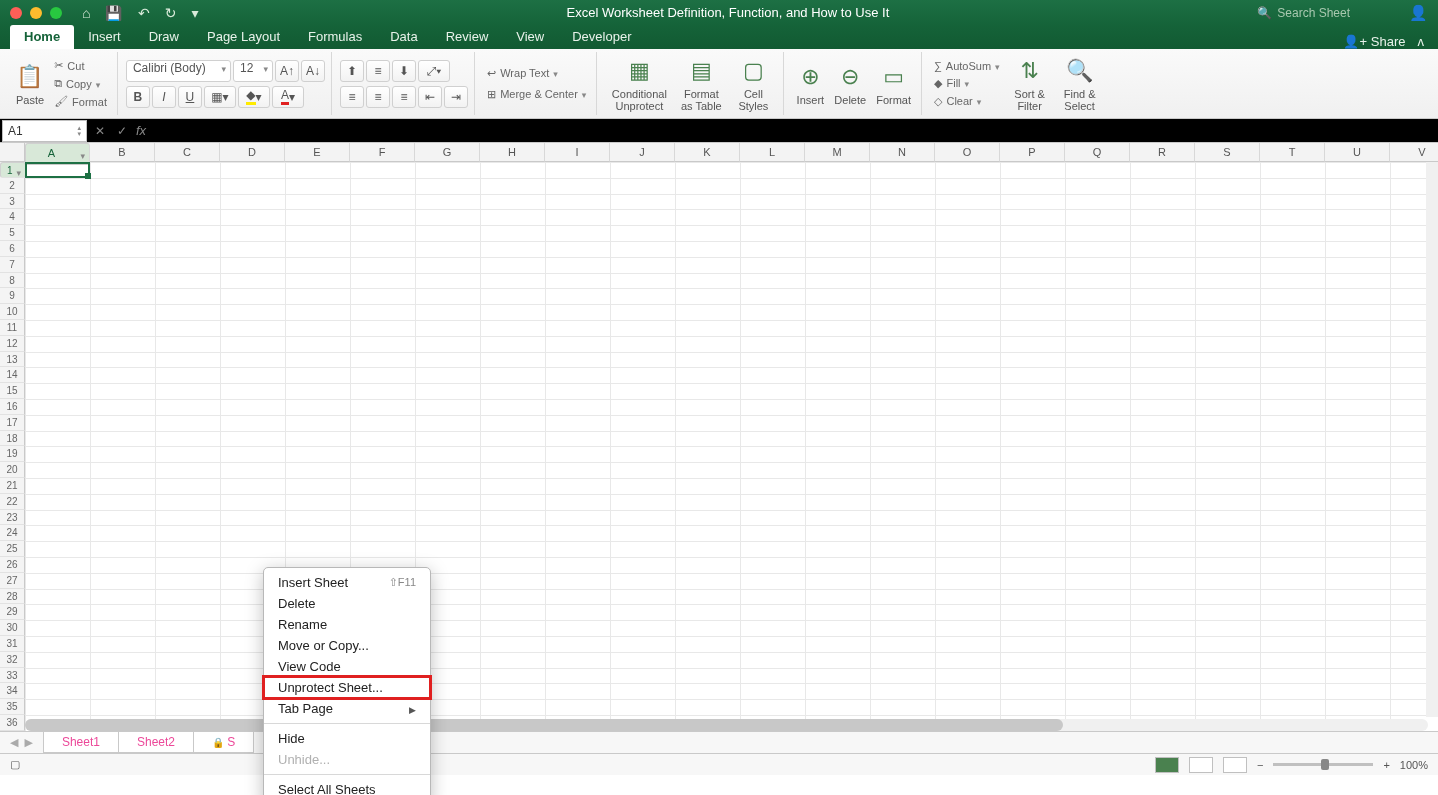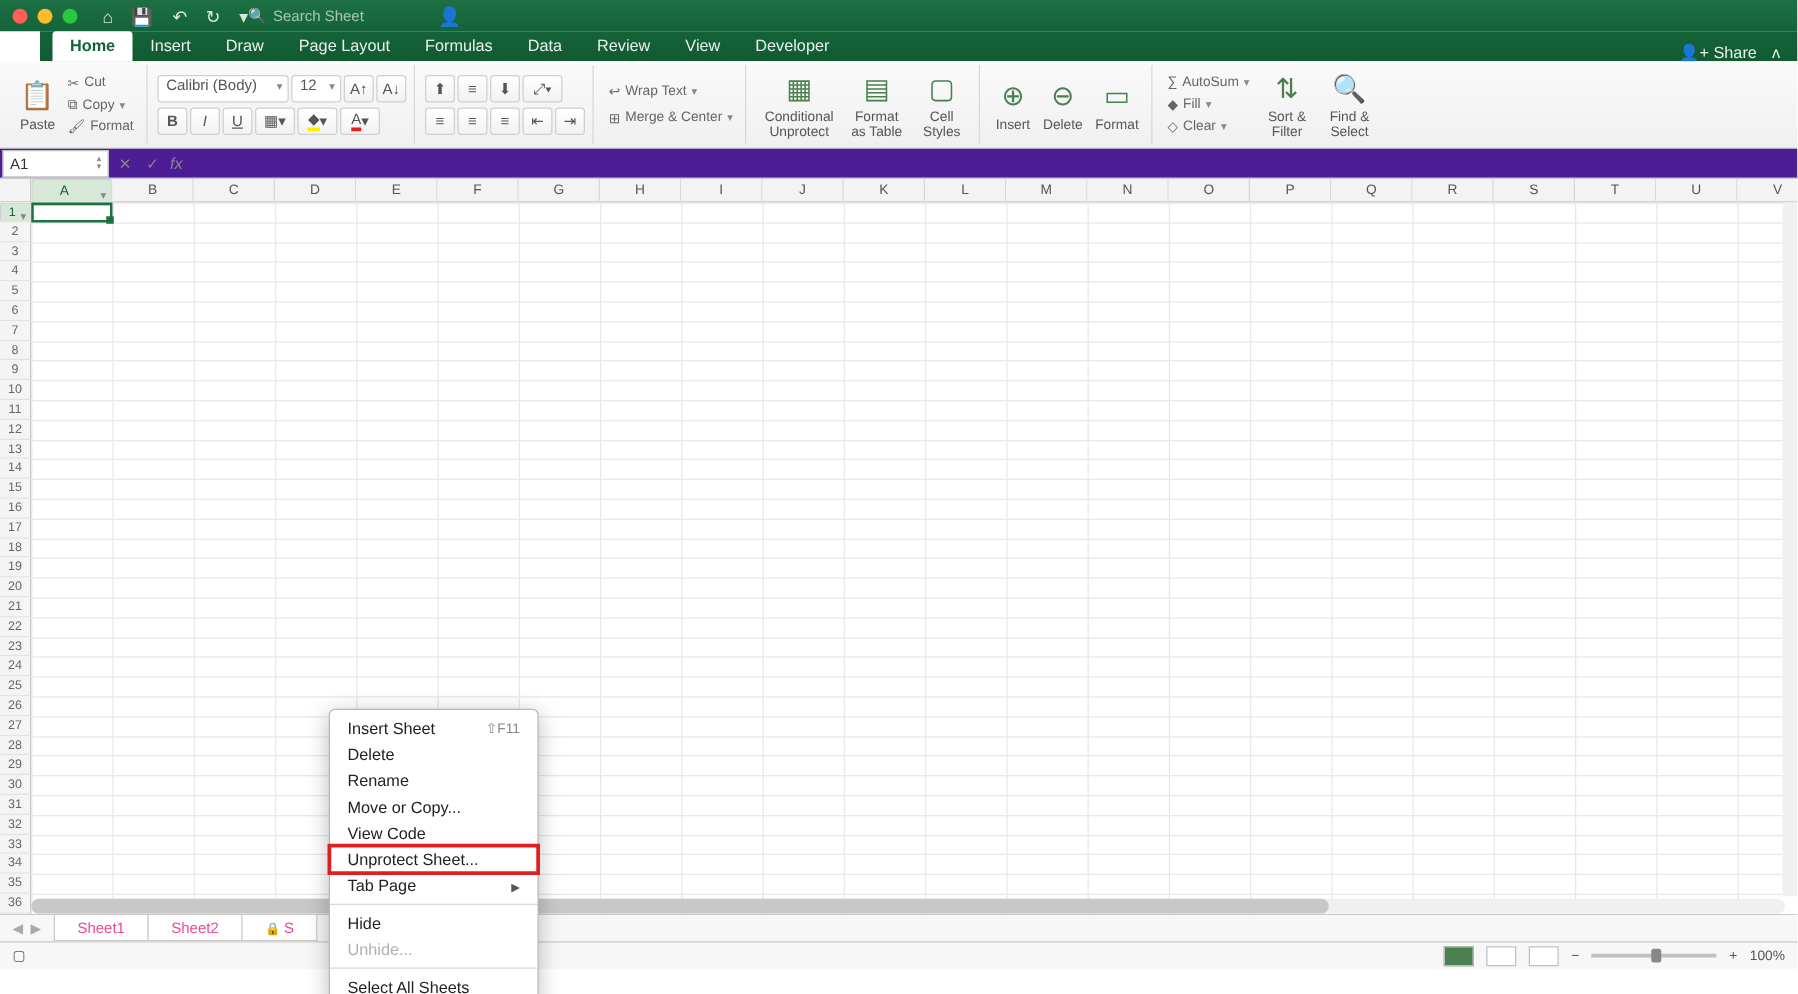--- a/index.html
+++ b/index.html
@@ -10,42 +10,42 @@
 .traffic { display:flex; gap:8px; }
 .traffic span { width:12px; height:12px; border-radius:50%; display:inline-block; }
 .tc { background:#ff5f57; } .ty { background:#febc2e; } .tg { background:#28c840; }
 .qat { display:flex; gap:15px; margin-left:20px; color:#d8ead9; font-size:14px; }
 .wintitle { flex:1; text-align:center; font-size:13px; color:#fff; }
 .search-wrap { display:flex; align-items:center; gap:5px; }
 .search-wrap input { background:transparent; border:none; color:#d8ead9; font-size:12px; width:120px; }
 .search-wrap input::placeholder { color:#a8c8af; }
 
 
-.tabbar { height:24px; background:linear-gradient(#156339,#125a32); display:flex; align-items:flex-end; padding-left:10px; color:#fff;margin-left:32px; }
+.tabbar { height:24px; background:linear-gradient(#156339,#125a32); display:flex; align-items:flex-end; padding-left:10px; color:#fff; }
 .tab { padding:4px 14px 5px; font-size:13px; color:#e8f2ea; cursor:pointer; }
 .tab.active { background:#fff; color:#156339; border-radius:3px 3px 0 0; font-weight:600; }
 .tabbar .right { margin-left:auto; display:flex; align-items:center; gap:12px; padding-right:14px; color:#e8f2ea; font-size:13px; }
 
 
 .ribbon { height:70px; background:linear-gradient(#fafafa,#f0f0f0); border-bottom:1px solid #c9c9c9; display:flex; align-items:stretch; padding:3px 6px; gap:2px; }
 .grp { display:flex; flex-direction:column; align-items:center; justify-content:center; padding:0 6px; border-right:1px solid #d8d8d8; }
 .grp:last-child{border-right:none;}
 .grp .row { display:flex; align-items:center; gap:2px; }
 .grp .col { display:flex; flex-direction:column; gap:1px; font-size:11px; color:#555; }
 .bigbtn { display:flex; flex-direction:column; align-items:center; font-size:11px; color:#555; padding:2px 4px; cursor:pointer; gap:2px;}
 .bigbtn .ico { width:28px; height:30px; display:flex; align-items:center; justify-content:center; font-size:22px; color:#4a814f;}
 .sbtn { width:24px; height:22px; border:1px solid #d0d0d0; background:linear-gradient(#fff,#f2f2f2); border-radius:3px; display:flex; align-items:center; justify-content:center; font-size:12px; color:#555; cursor:pointer;}
 .sbtn.wide{width:32px;}
 .sel { height:22px; border:1px solid #d0d0d0; border-radius:3px; background:#fff; font-size:12px; padding:0 18px 0 6px; color:#555; position:relative;}
 .sel::after{content:"▾"; position:absolute; right:4px; top:3px; font-size:9px; color:#888;}
 .tinytxt{font-size:11px;color:#666;padding:2px 4px;display:flex;align-items:center;gap:4px;cursor:pointer;}
 .tinytxt .chev::after{content:" ▾";font-size:9px;color:#888;}
 
 
-.fbar { height:24px; border-bottom:1px solid #c9c9c9; display:flex; align-items:center; background:#4c1d95; }
+.fbar { height:24px; border-bottom:1px solid #c9c9c9; display:flex; align-items:center; background:#000000; }
 .namebox { width:85px; height:22px; border:1px solid #c0c0c0; background:#fff; margin:0 2px; display:flex; align-items:center; padding:0 5px; font-size:12px; justify-content:space-between;}
 .namebox .stp{display:flex;flex-direction:column;line-height:6px;font-size:7px;color:#888;}
 .fbar .fxbtn { width:22px; text-align:center; color:#888; font-size:12px;}
 .fbar .fxlabel{font-style:italic;color:#888;font-size:13px;margin-left:3px;}
 
 
 .gridwrap { position:relative; height:588px; overflow:hidden; background:#fff;}
 .corner { position:absolute; left:0; top:0; width:25px; height:19px; background:#f3f3f3; border-right:1px solid #c9c9c9; border-bottom:1px solid #c9c9c9;}
 .colhdrs { position:absolute; left:25px; top:0; height:19px; display:flex; background:#f3f3f3;}
 .colhdr { width:65px; border-right:1px solid #d8d8d8; border-bottom:1px solid #c9c9c9; text-align:center; font-size:11px; color:#555; line-height:19px; background:#f3f3f3;}
@@ -95,20 +95,21 @@
     <span class="ty"></span>
     <span class="tg"></span>
   </div>
   <div class="qat">
     <span>⌂</span>
     <span>💾</span>
     <span>↶</span>
     <span>↻</span>
     <span>▾</span>
   </div>
+  <div class="wintitle">Excel Worksheet Definition, Function, and How to Use It</div>
   <div class="search-wrap">
     <span>🔍</span>
     <input placeholder="Search Sheet" style="">
   </div>
   <span style="margin-left:12px;font-size:15px;">👤</span>
 </div>
 
 <div class="tabbar">
   <div class="tab active">Home</div>
   <div class="tab">Insert</div>

